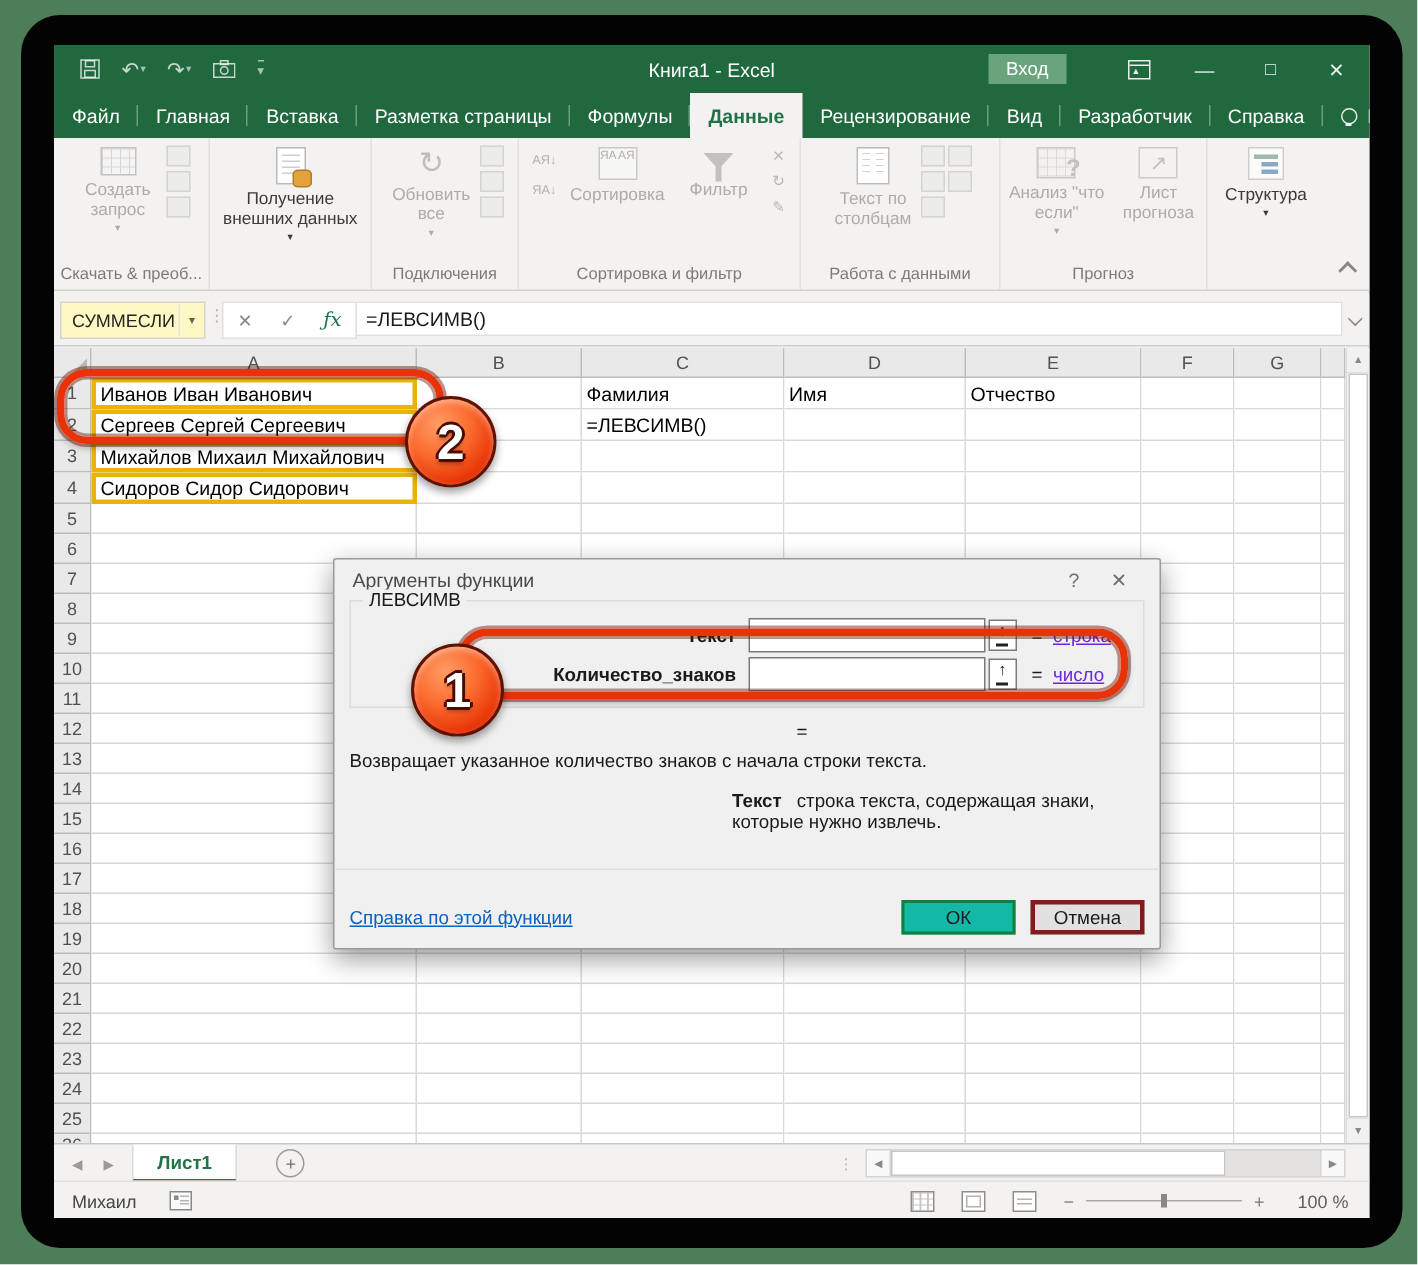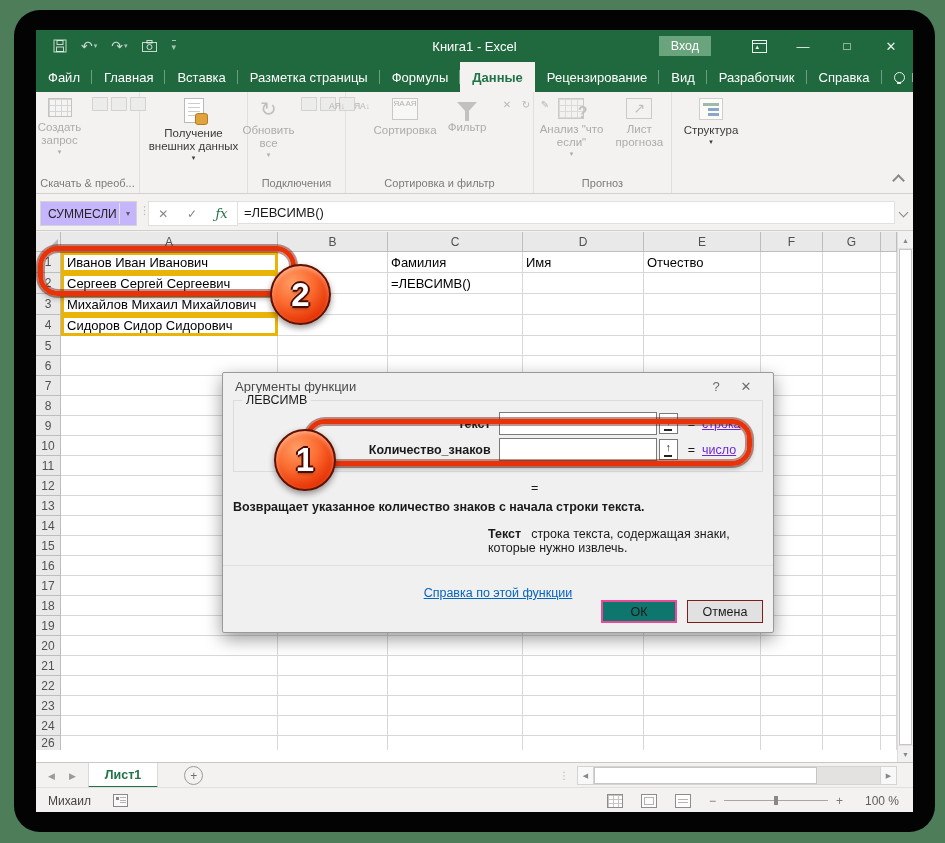--- a/index.html
+++ b/index.html
@@ -34,21 +34,21 @@
 
   
   .ribbon{position:absolute;left:0;top:62px;width:100%;height:101px;background:#f3f2f1;border-bottom:1px solid #d2d0ce;display:flex;}
   .rgroup{display:flex;flex-direction:column;border-right:1px solid #e2e0de;box-sizing:border-box;}
   .rg-content{flex:1;display:flex;align-items:flex-start;justify-content:center;padding-top:3px;gap:2px;}
   .rg-label{height:17px;line-height:15px;text-align:center;font-size:11px;color:#7c7b79;white-space:nowrap;overflow:hidden;}
   .bigbtn{display:flex;flex-direction:column;align-items:center;justify-content:flex-start;padding:3px 4px 0;min-width:52px;}
   .bigbtn .blabel{margin-top:4px;font-size:11.5px;line-height:1.15;text-align:center;white-space:pre-line;color:#3b3a39;}
   .bigbtn .caret{font-size:7px;color:#3b3a39;margin-top:1px;}
   .bigbtn.disabled .blabel,.bigbtn.disabled .caret{color:#aeacaa;}
-  .minicol{display:flex;flex-direction:row;gap:3px;padding-top:2px;}
+  .minicol{display:flex;flex-direction:column;gap:3px;padding-top:2px;}
   .mini{width:16px;height:14px;background:#ececeb;border:1px solid #d5d3d1;box-sizing:border-box;font-size:8px;color:#b3b1af;display:flex;align-items:center;justify-content:center;}
   .mini.glyph{background:none;border:none;font-size:10px;color:#b9b7b5;}
   .sortmini{width:20px;height:15px;font-size:8.5px;color:#b3b1af;display:flex;align-items:center;justify-content:center;border:1px solid transparent;}
   .chev-col{display:flex;align-items:flex-end;justify-content:center;width:30px;padding-bottom:8px;margin-left:auto;}
   .chev-up{width:7px;height:7px;border-left:2px solid #8a8886;border-top:2px solid #8a8886;transform:rotate(45deg);}
 
   
   .ic{position:relative;display:inline-block;}
   .ic-doc{width:18px;height:23px;background:#fff;border:1px solid #b9b9b9;}
   .ic-doc::before{content:"";position:absolute;left:3px;top:4px;right:3px;height:1px;background:#cfcdcb;box-shadow:0 4px 0 #cfcdcb,0 8px 0 #cfcdcb,0 12px 0 #cfcdcb;}
@@ -64,21 +64,21 @@
   .ic-whatif{width:24px;height:19px;border:1px solid #ccc9c7;background-image:linear-gradient(#dcdad8 1px,transparent 1px),linear-gradient(90deg,#dcdad8 1px,transparent 1px);background-size:6px 6px;}
   .ic-whatif::after{content:"?";position:absolute;right:-4px;bottom:-4px;font-size:16px;font-weight:bold;color:#c3c1bf;}
   .ic-trend{width:24px;height:19px;border:1px solid #ccc9c7;font-size:14px;color:#c3c1bf;text-align:center;line-height:18px;}
   .ic-outline{width:24px;height:22px;border:1px solid #d0cecc;background:#fbfbfa;padding:2px 3px;box-sizing:border-box;}
   .ic-outline i{display:block;height:3px;margin:2px 0;background:#9fb9aa;}
   .ic-outline i:nth-child(2){margin-left:5px;background:#8aa7c6;}
   .ic-outline i:nth-child(3){margin-left:5px;background:#8aa7c6;}
 
   
   .fbar{position:absolute;left:0;top:166px;width:100%;height:34px;background:#f3f2f1;border-bottom:1px solid #d0cece;display:flex;align-items:center;}
-  .namebox{position:absolute;left:4px;top:5px;width:95px;height:23px;background:#c4b5fd;border:1px solid #d6d4d2;display:flex;align-items:center;font-size:12px;color:#252423;}
+  .namebox{position:absolute;left:4px;top:5px;width:95px;height:23px;background:#fef9c3;border:1px solid #d6d4d2;display:flex;align-items:center;font-size:12px;color:#252423;}
   .namebox .nb-text{flex:1;padding-left:7px;}
   .namebox .nb-caret{width:16px;text-align:center;font-size:8px;color:#605e5c;border-left:1px solid #e4e2e0;line-height:21px;}
   .fdots{position:absolute;left:103px;top:8px;color:#b5b3b1;font-size:11px;letter-spacing:0;}
   .fbtns{position:absolute;left:112px;top:5px;width:88px;height:23px;background:#fff;border:1px solid #e2e0de;display:flex;align-items:center;justify-content:space-around;}
   .fbtn{font-size:12px;color:#8a8886;}
   .fbtn.ok{color:#8a8886;}
   .fbtn.fx{color:#217346;font-style:italic;font-family:"DejaVu Serif",serif;font-size:13px;}
   .ffield{position:absolute;left:201px;top:5px;width:658px;height:23px;background:#fff;border:1px solid #e2e0de;display:flex;align-items:center;font-size:13px;color:#1b1a19;padding-left:6px;box-sizing:border-box;}
   .fexp{position:absolute;right:3px;top:12px;width:12px;height:8px;}
   .fexp::before{content:"";position:absolute;left:2px;top:1px;width:6px;height:6px;border-right:1.5px solid #8a8886;border-bottom:1.5px solid #8a8886;transform:rotate(45deg);}
@@ -134,30 +134,30 @@
   .dlg-fieldset{margin:0 10px;border:1px solid #dcdcdc;position:relative;padding:8px 8px 10px;}
   .dlg-legend{position:absolute;left:8px;top:-8px;background:#f0f0f0;padding:0 4px;font-size:12.5px;}
   .fld-row{display:flex;align-items:center;justify-content:flex-end;margin-top:3px;}
   .fld-label{font-weight:bold;margin-right:8px;white-space:nowrap;}
   .fld-input{width:152px;height:19px;background:#fff;border:1px solid #7a7a7a;}
   .fld-pick{width:17px;height:19px;background:#fff;border:1px solid #7a7a7a;margin-left:2px;display:flex;align-items:flex-start;justify-content:center;}
   .fld-pick .pk{font-size:11px;font-weight:bold;color:#222;line-height:15px;border-bottom:2px solid #222;padding:0 1px;}
   .fld-eq{margin:0 7px 0 10px;}
   .fld-res{color:#6d28d9;width:52px;text-decoration:underline;}
   .dlg-eq{margin:9px 0 0 308px;}
-  .dlg-desc{margin:5px 10px 0;font-weight:bold;}
+  .dlg-desc{margin:5px 10px 0;}
   .dlg-argline{margin:13px 10px 0 265px;}
   .dlg-argline b{margin-right:10px;}
   .dlg-bottom{position:absolute;left:0;right:0;bottom:0;border-top:1px solid #dfdfdf;padding:7px 10px 9px;}
-  .dlg-footer{display:flex;align-items:center;margin-top:13px;flex-direction:column;}
+  .dlg-footer{display:flex;align-items:center;margin-top:13px;}
   .dlg-link{color:#0563c1;text-decoration:underline;}
   .dlg-btns{margin-left:auto;display:flex;gap:10px;}
   .btn{min-width:76px;height:23px;font-size:12.5px;display:flex;align-items:center;justify-content:center;box-sizing:border-box;}
-  .btn.ok{background:#0f766e;border:2px solid #ec4899;}
-  .btn.cancel{background:#e1e1e1;border:1px solid #7f1d1d;}
+  .btn.ok{background:#14b8a6;border:2px solid #15803d;}
+  .btn.cancel{background:#e1e1e1;border:3px solid #7f1d1d;}
 
   
   .oval{position:absolute;border:5px solid #e8330a;border-radius:20px;box-shadow:0 0 0 2px rgba(110,20,0,.45),inset 0 0 0 2px rgba(110,20,0,.45),0 3px 5px rgba(0,0,0,.25);z-index:50;}
   .badge{position:absolute;border-radius:50%;border:2px solid #5f1200;background:radial-gradient(circle at 36% 30%,#ff9d66 0%,#fb6a2e 40%,#e63305 75%,#c22800 100%);box-shadow:inset 0 2px 4px rgba(255,255,255,.45),0 3px 6px rgba(0,0,0,.4);display:flex;align-items:center;justify-content:center;z-index:51;color:#fff;font-weight:bold;font-size:33px;text-shadow:-2px 0 #4a0c00,2px 0 #4a0c00,0 -2px #4a0c00,0 2px #4a0c00,-1px -1px #4a0c00,1px 1px #4a0c00,0 3px 3px rgba(0,0,0,.35);}
   #oval-step2{left:38px;top:246px;width:248px;height:40px;}
   #badge-step2{left:270px;top:264px;width:57px;height:57px;}
   #oval-step1{left:305px;top:419px;width:437px;height:37px;}
   #badge-step1{left:274px;top:429px;width:58px;height:58px;}
 </style>
 </head>
@@ -295,20 +295,39 @@
           </div>
           <div class="minicol">
             <span class="mini glyph">✕</span>
             <span class="mini glyph">↻</span>
             <span class="mini glyph">✎</span>
           </div>
         </div>
         <div class="rg-label">Сортировка и фильтр</div>
       </div>
 
+      <div class="rgroup" style="width:133px;">
+        <div class="rg-content">
+          <div class="bigbtn disabled">
+            <span class="ic ic-cols"></span>
+            <span class="blabel">Текст по
+столбцам</span>
+          </div>
+          <div class="minicol">
+            <span class="mini"></span>
+            <span class="mini"></span>
+            <span class="mini"></span>
+          </div>
+          <div class="minicol">
+            <span class="mini"></span>
+            <span class="mini"></span>
+          </div>
+        </div>
+        <div class="rg-label">Работа с данными</div>
+      </div>
 
       <div class="rgroup" style="width:138px;">
         <div class="rg-content">
           <div class="bigbtn disabled">
             <span class="ic ic-whatif"></span>
             <span class="blabel">Анализ "что
 если"</span>
             <span class="caret">▾</span>
           </div>
           <div class="bigbtn disabled">
@@ -621,20 +640,31 @@
               <td class="cell"></td>
               <td class="cell"></td>
               <td class="cell"></td>
               <td class="cell"></td>
               <td class="cell"></td>
               <td class="cell"></td>
               <td class="cell"></td>
             </tr>
             <tr>
               <th>24</th>
+              <td class="cell"></td>
+              <td class="cell"></td>
+              <td class="cell"></td>
+              <td class="cell"></td>
+              <td class="cell"></td>
+              <td class="cell"></td>
+              <td class="cell"></td>
+              <td class="cell"></td>
+            </tr>
+            <tr>
+              <th>25</th>
               <td class="cell"></td>
               <td class="cell"></td>
               <td class="cell"></td>
               <td class="cell"></td>
               <td class="cell"></td>
               <td class="cell"></td>
               <td class="cell"></td>
               <td class="cell"></td>
             </tr>
             <tr class="partial">

